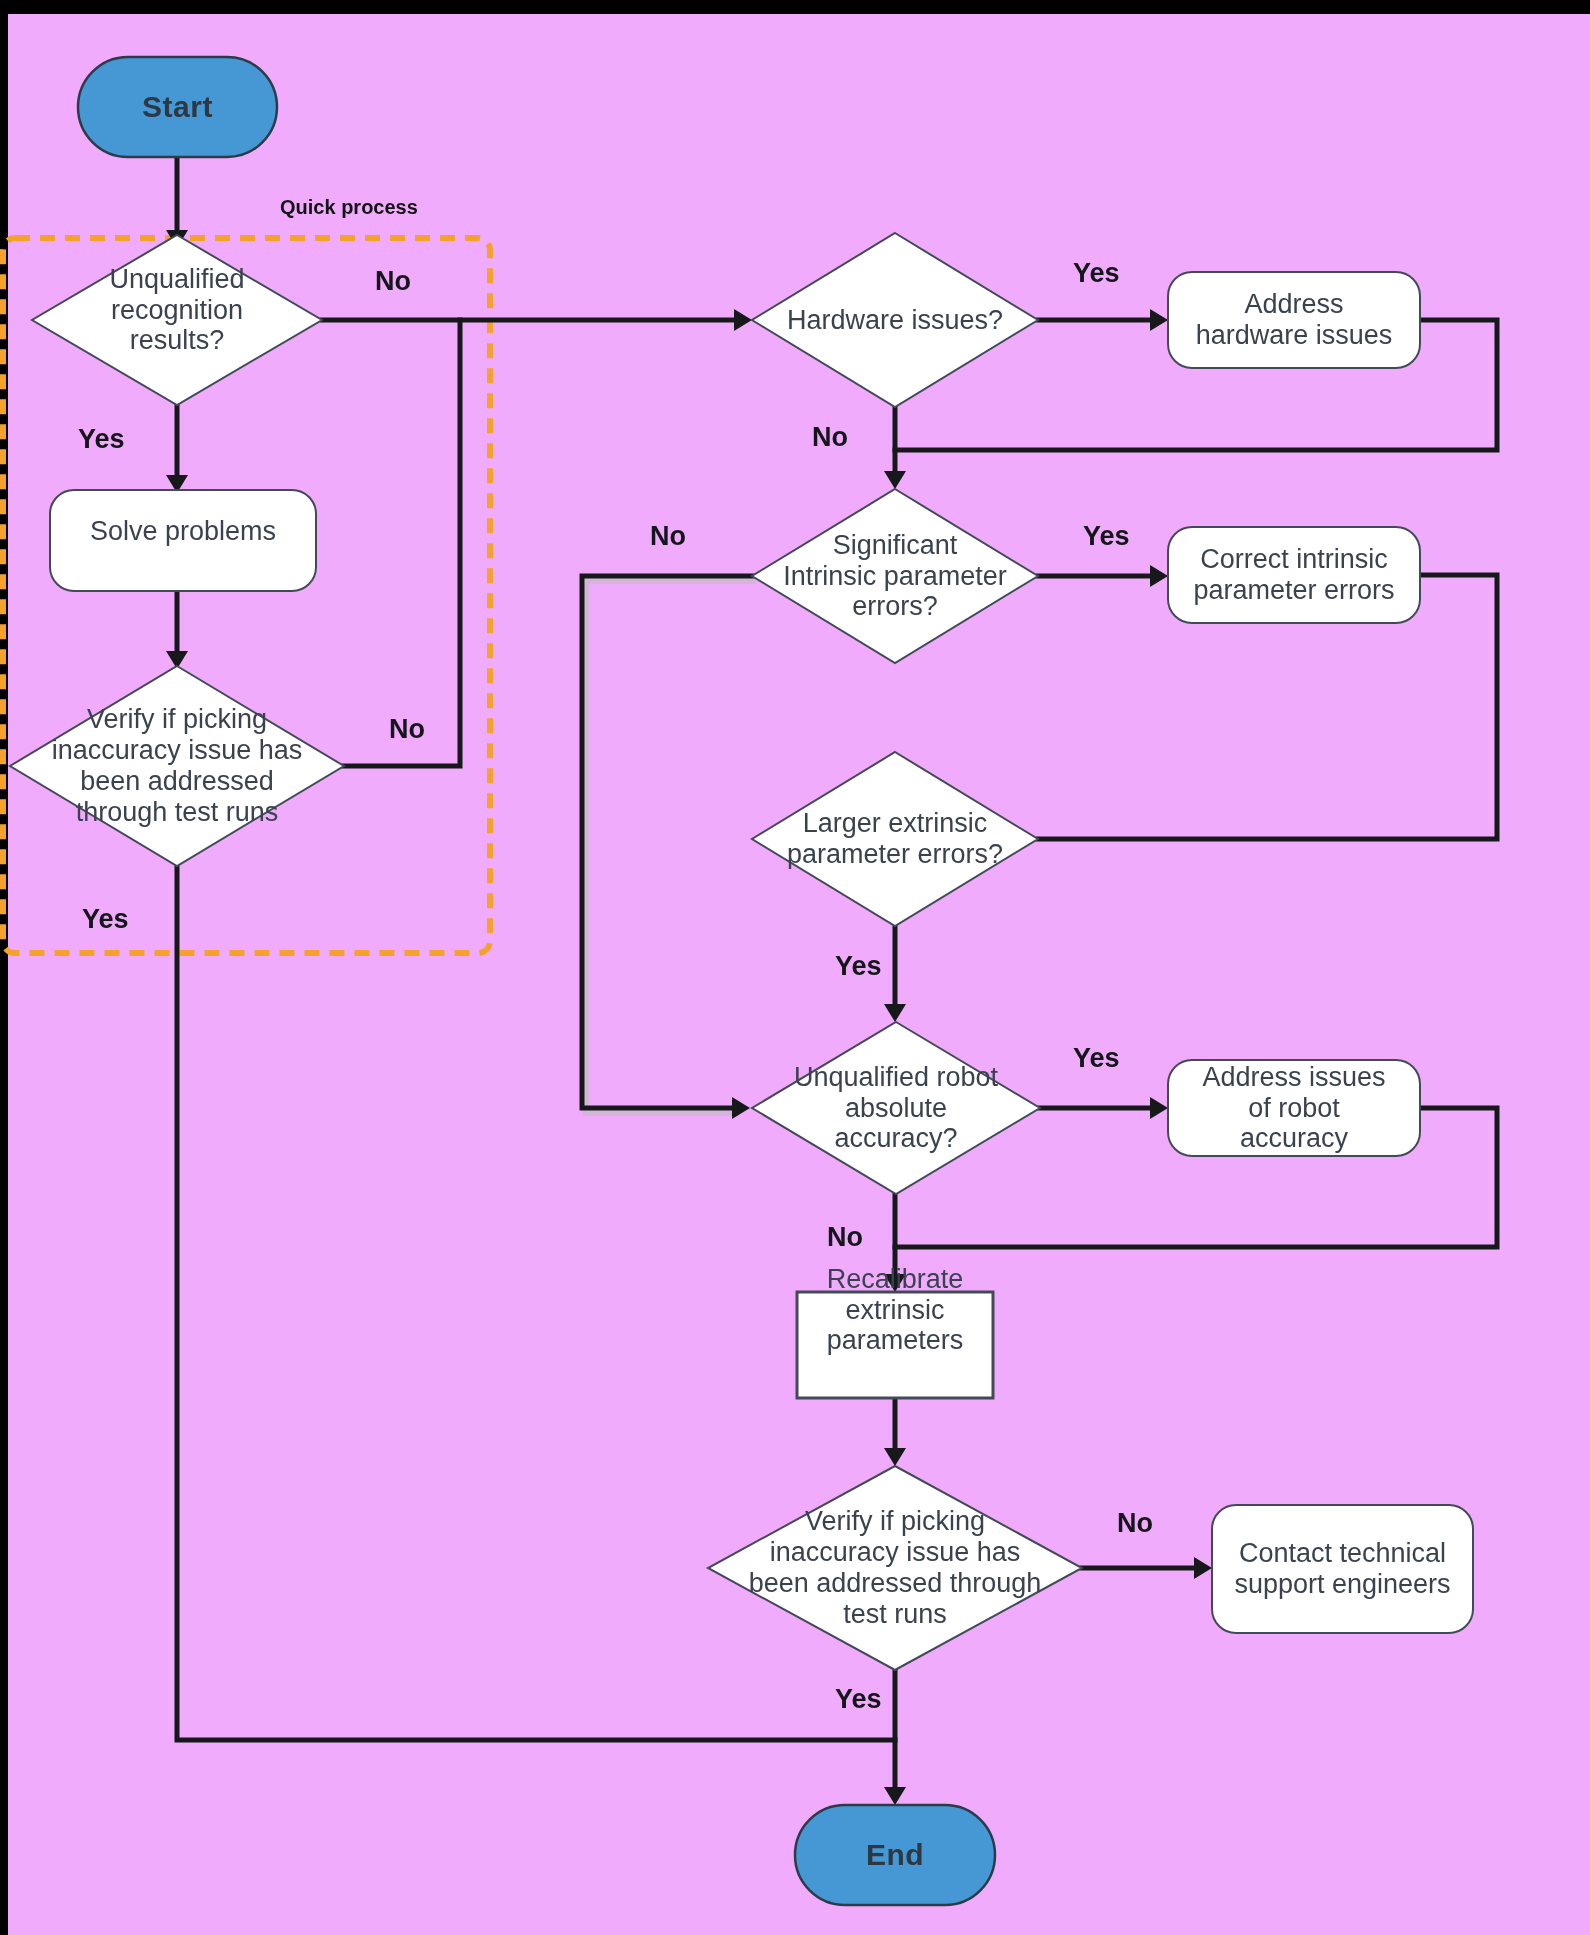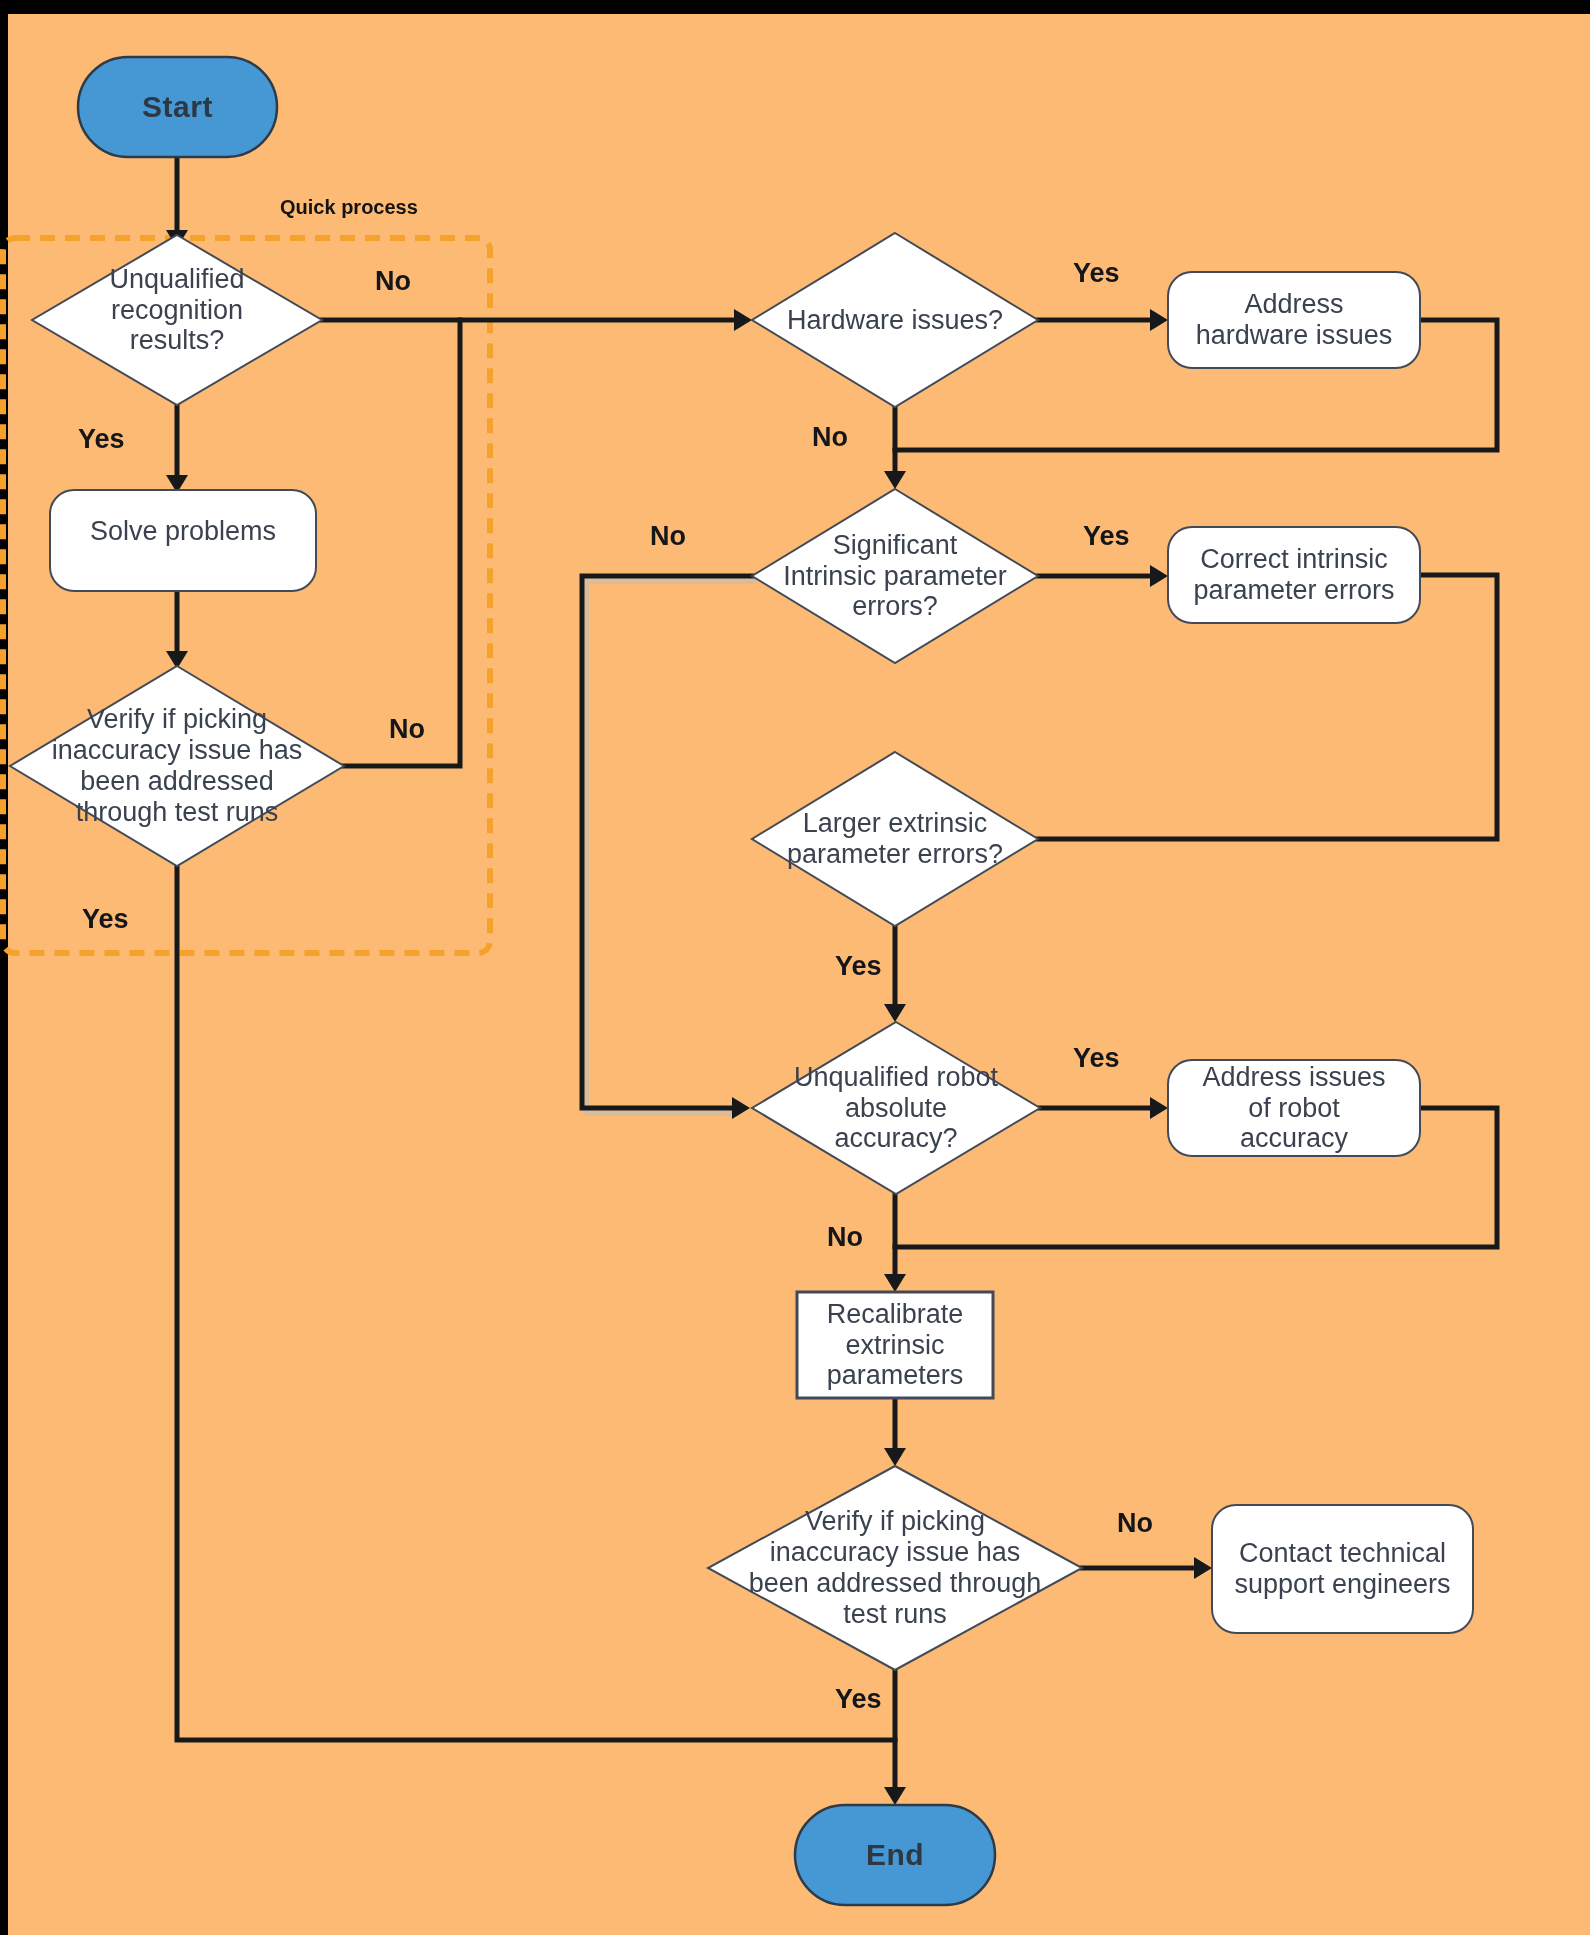--- a/index.html
+++ b/index.html
@@ -1,17 +1,17 @@
 <!DOCTYPE html>
 <html><head>
 <meta charset="utf-8">
 <style>
   html,body{margin:0;padding:0;background:#ffffff;}
   #stage{
-    position:relative;width:1590px;height:1935px;background:#fdba74;
+    position:relative;width:1590px;height:1935px;background:#f0abfc;
     font-family:"Liberation Sans", sans-serif;overflow:hidden;
   }
   #frame-top{position:absolute;left:0;top:0;width:100%;height:14px;background:#000;}
   #frame-left{position:absolute;left:0;top:0;width:8px;height:100%;background:#000;}
   #chart-svg{position:absolute;left:0;top:0;}
   .node-label{
     position:absolute;display:flex;align-items:center;justify-content:center;
     text-align:center;white-space:pre-line;color:#3b424f;font-size:27px;
     line-height:1.14;font-weight:500;pointer-events:none;
   }
@@ -102,21 +102,21 @@
       <div class="node-label" style="left: 1168px; top: 527px; width: 252px; height: 96px;">Correct intrinsic
 parameter errors</div>
       <div class="node-label" style="left: 752px; top: 752px; width: 286px; height: 174px;">Larger extrinsic
 parameter errors?</div>
       <div class="node-label" style="left: 752px; top: 1022px; width: 288px; height: 172px;">Unqualified robot
 absolute
 accuracy?</div>
       <div class="node-label" style="left: 1168px; top: 1060px; width: 252px; height: 96px;">Address issues
 of robot
 accuracy</div>
-      <div class="node-label" style="left: 797px; top: 1292px; width: 196px; height: 106px;">Recalibrate
+      <div class="node-label" style="left: 797px; top: 1257px; width: 196px; height: 106px;">Recalibrate
 extrinsic
 parameters</div>
       <div class="node-label" style="left: 708px; top: 1466px; width: 374px; height: 204px;">Verify if picking
 inaccuracy issue has
 been addressed through
 test runs</div>
       <div class="node-label" style="left: 1212px; top: 1505px; width: 261px; height: 128px;">Contact technical
 support engineers</div>
       <div class="node-label terminal" style="left: 795px; top: 1805px; width: 200px; height: 100px;">End</div>
       <div class="edge-label" style="left: 375px; top: 266px;">No</div>

